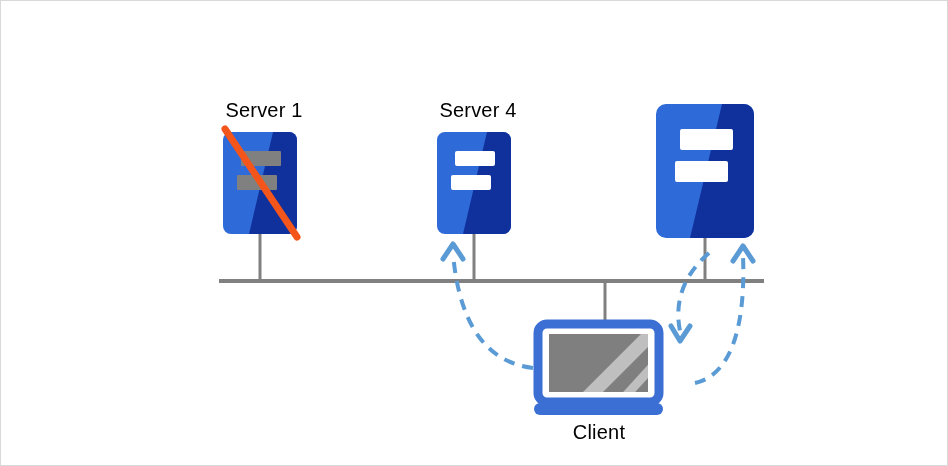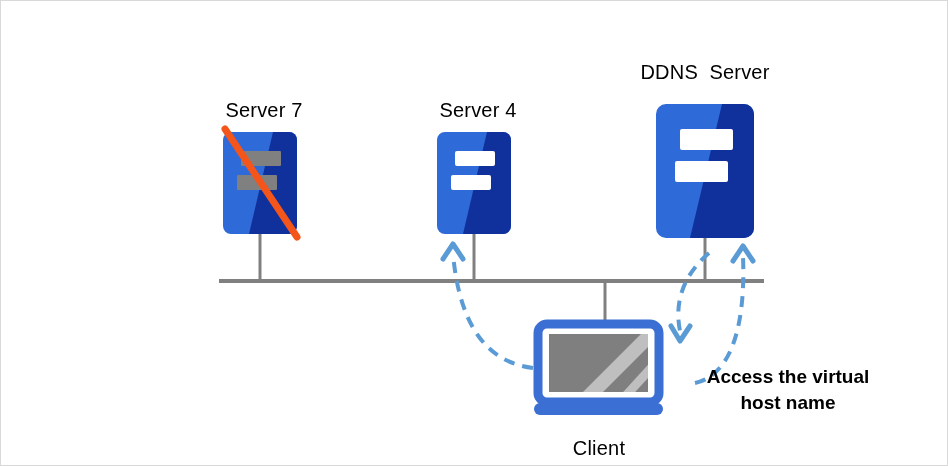--- a/index.html
+++ b/index.html
@@ -44,21 +44,21 @@
     font-family: "Liberation Sans", sans-serif;
     font-size: 19px;
     line-height: 26px;
     font-weight: bold;
     text-align: center;
     white-space: pre-line;
   }
   #label-server1 { left: 159px; top: 97px; width: 208px; }
   #label-server2 { left: 373px; top: 97px; width: 208px; }
   #label-ddns    { left: 600px; top: 59px; width: 208px; }
-  #label-client  { left: 494px; top: 419px; width: 208px; margin-top: 16px; }
+  #label-client  { left: 494px; top: 419px; width: 208px; }
   #label-access  { left: 692px; top: 363px; width: 190px; }
 </style>
 </head>
 <body>
 
 <div id="canvas">
 
   <svg id="diagram-svg" viewBox="0 0 948 466" xmlns="http://www.w3.org/2000/svg">
 
     <defs>
@@ -133,24 +133,21 @@
     </g>
 
     <g fill="none" stroke="#5B9BD5" stroke-width="5" stroke-linecap="round" stroke-linejoin="round">
       <polyline points="442,258 452,243 462,258"></polyline>
       <polyline points="670,325 679,340 689,325"></polyline>
       <polyline points="732,260 742,245 752,260"></polyline>
     </g>
 
   </svg>
 
-  <div class="node-label" id="label-server1">Server 7</div>
+  <div class="node-label" id="label-server1">Server 1</div>
 
   <div class="node-label" id="label-server2">Server 4</div>
 
-  <div class="node-label" id="label-ddns">DDNS  Server</div>
 
   <div class="node-label" id="label-client">Client</div>
 
-  <div class="annotation" id="label-access">Access the virtual
-host name</div>
 
 </div>
 
 </body></html>

